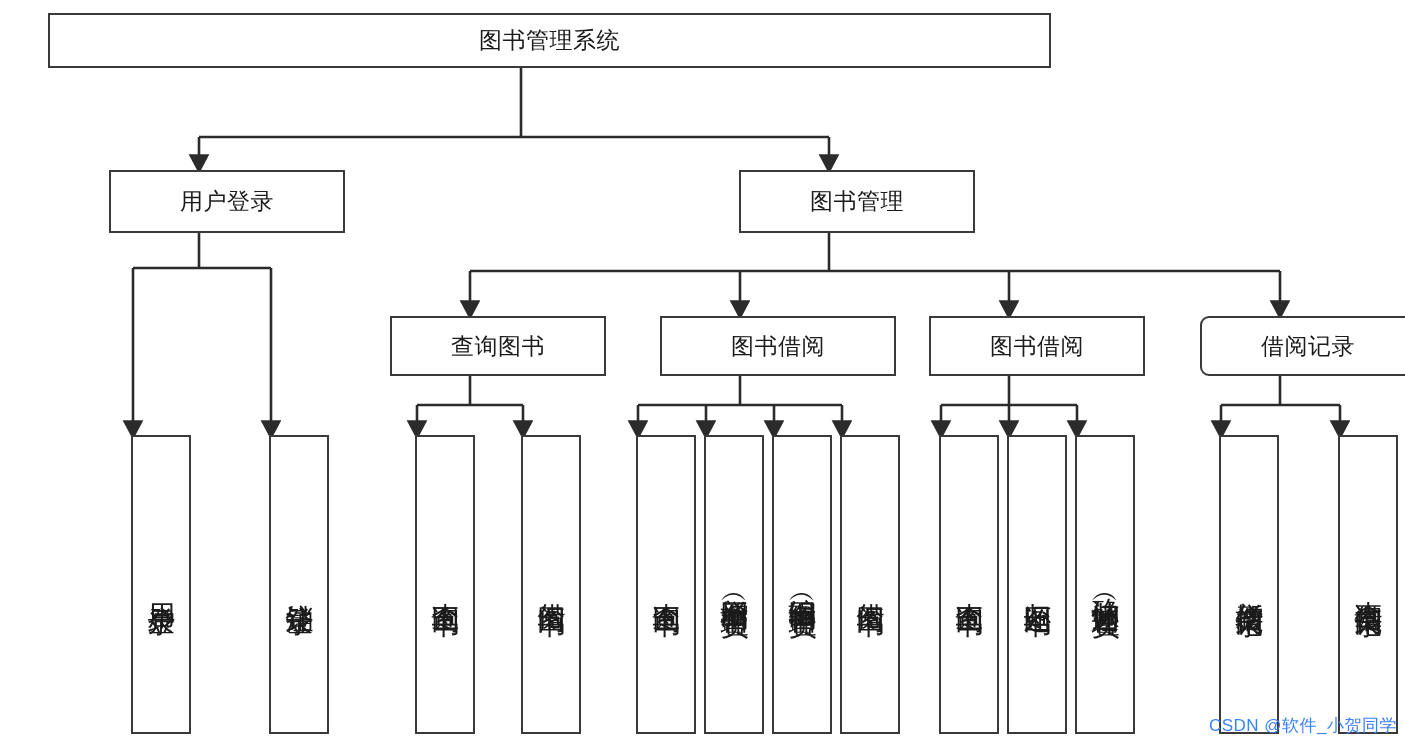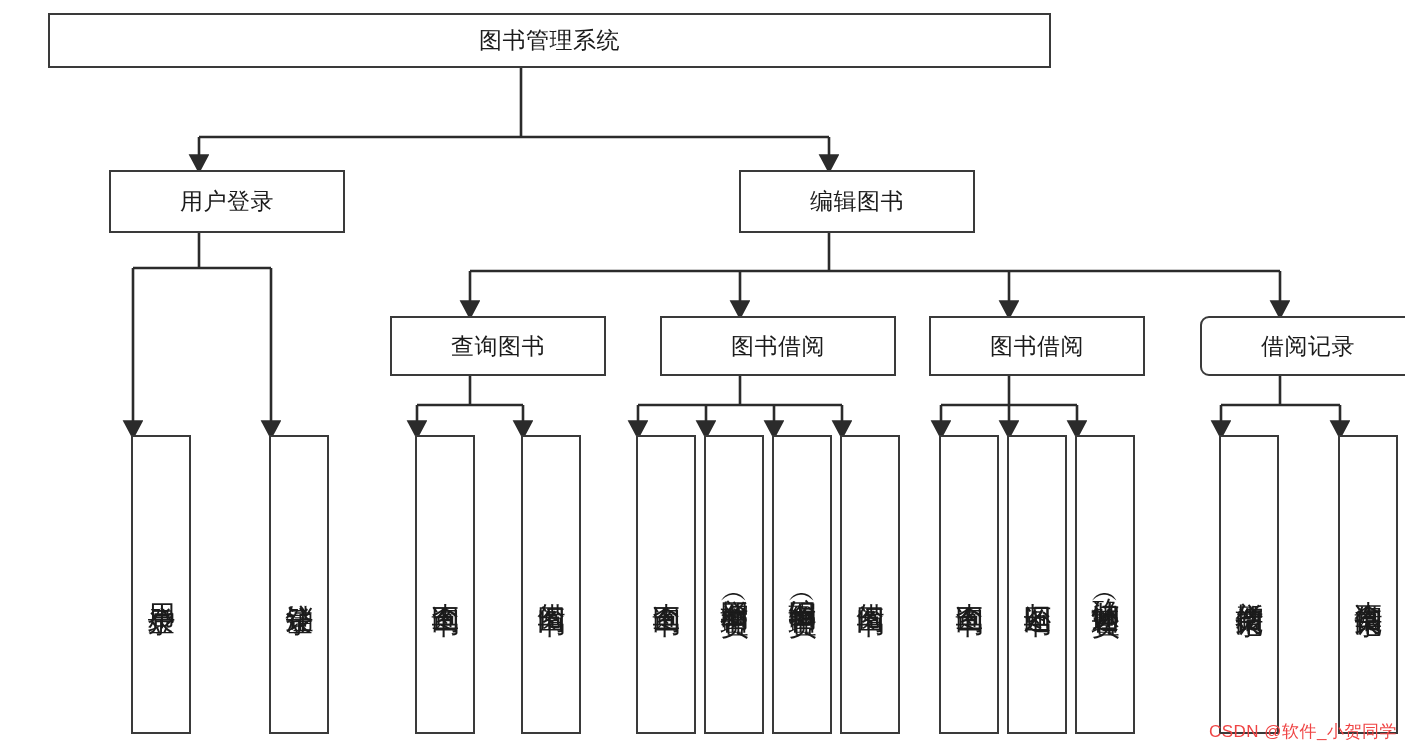--- a/index.html
+++ b/index.html
@@ -57,23 +57,23 @@
     text-orientation: upright;
     font-size: 28px;
     line-height: 1.0;
     letter-spacing: 2px;
     max-height: 292px;
     white-space: nowrap;
   }
   .watermark {
     position: absolute;
     right: 8px;
-    bottom: 4px;
+    bottom: 10px;
     font-size: 17px;
-    color: #ef4444;
+    color: #3b82f6;
     white-space: nowrap;
     letter-spacing: 0.5px;
   }
 </style>
 </head>
 <body>
 
 <div id="canvas">
 
   <svg id="wires" viewBox="0 0 1405 747" xmlns="http://www.w3.org/2000/svg">
@@ -127,21 +127,21 @@
   </svg>
 
   <div class="node h-node" style="left:20px; top:13px; width:1003px; height:55px;">
     <span class="lbl">图书管理系统</span>
   </div>
 
   <div class="node h-node" style="left:81px; top:170px; width:236px; height:63px;">
     <span class="lbl">用户登录</span>
   </div>
   <div class="node h-node" style="left:711px; top:170px; width:236px; height:63px;">
-    <span class="lbl">编辑图书</span>
+    <span class="lbl">图书管理</span>
   </div>
 
   <div class="node h-node" style="left:362px; top:316px; width:216px; height:60px;">
     <span class="lbl">查询图书</span>
   </div>
   <div class="node h-node" style="left:632px; top:316px; width:236px; height:60px;">
     <span class="lbl">图书借阅</span>
   </div>
   <div class="node h-node" style="left:901px; top:316px; width:216px; height:60px;">
     <span class="lbl">图书借阅</span>

